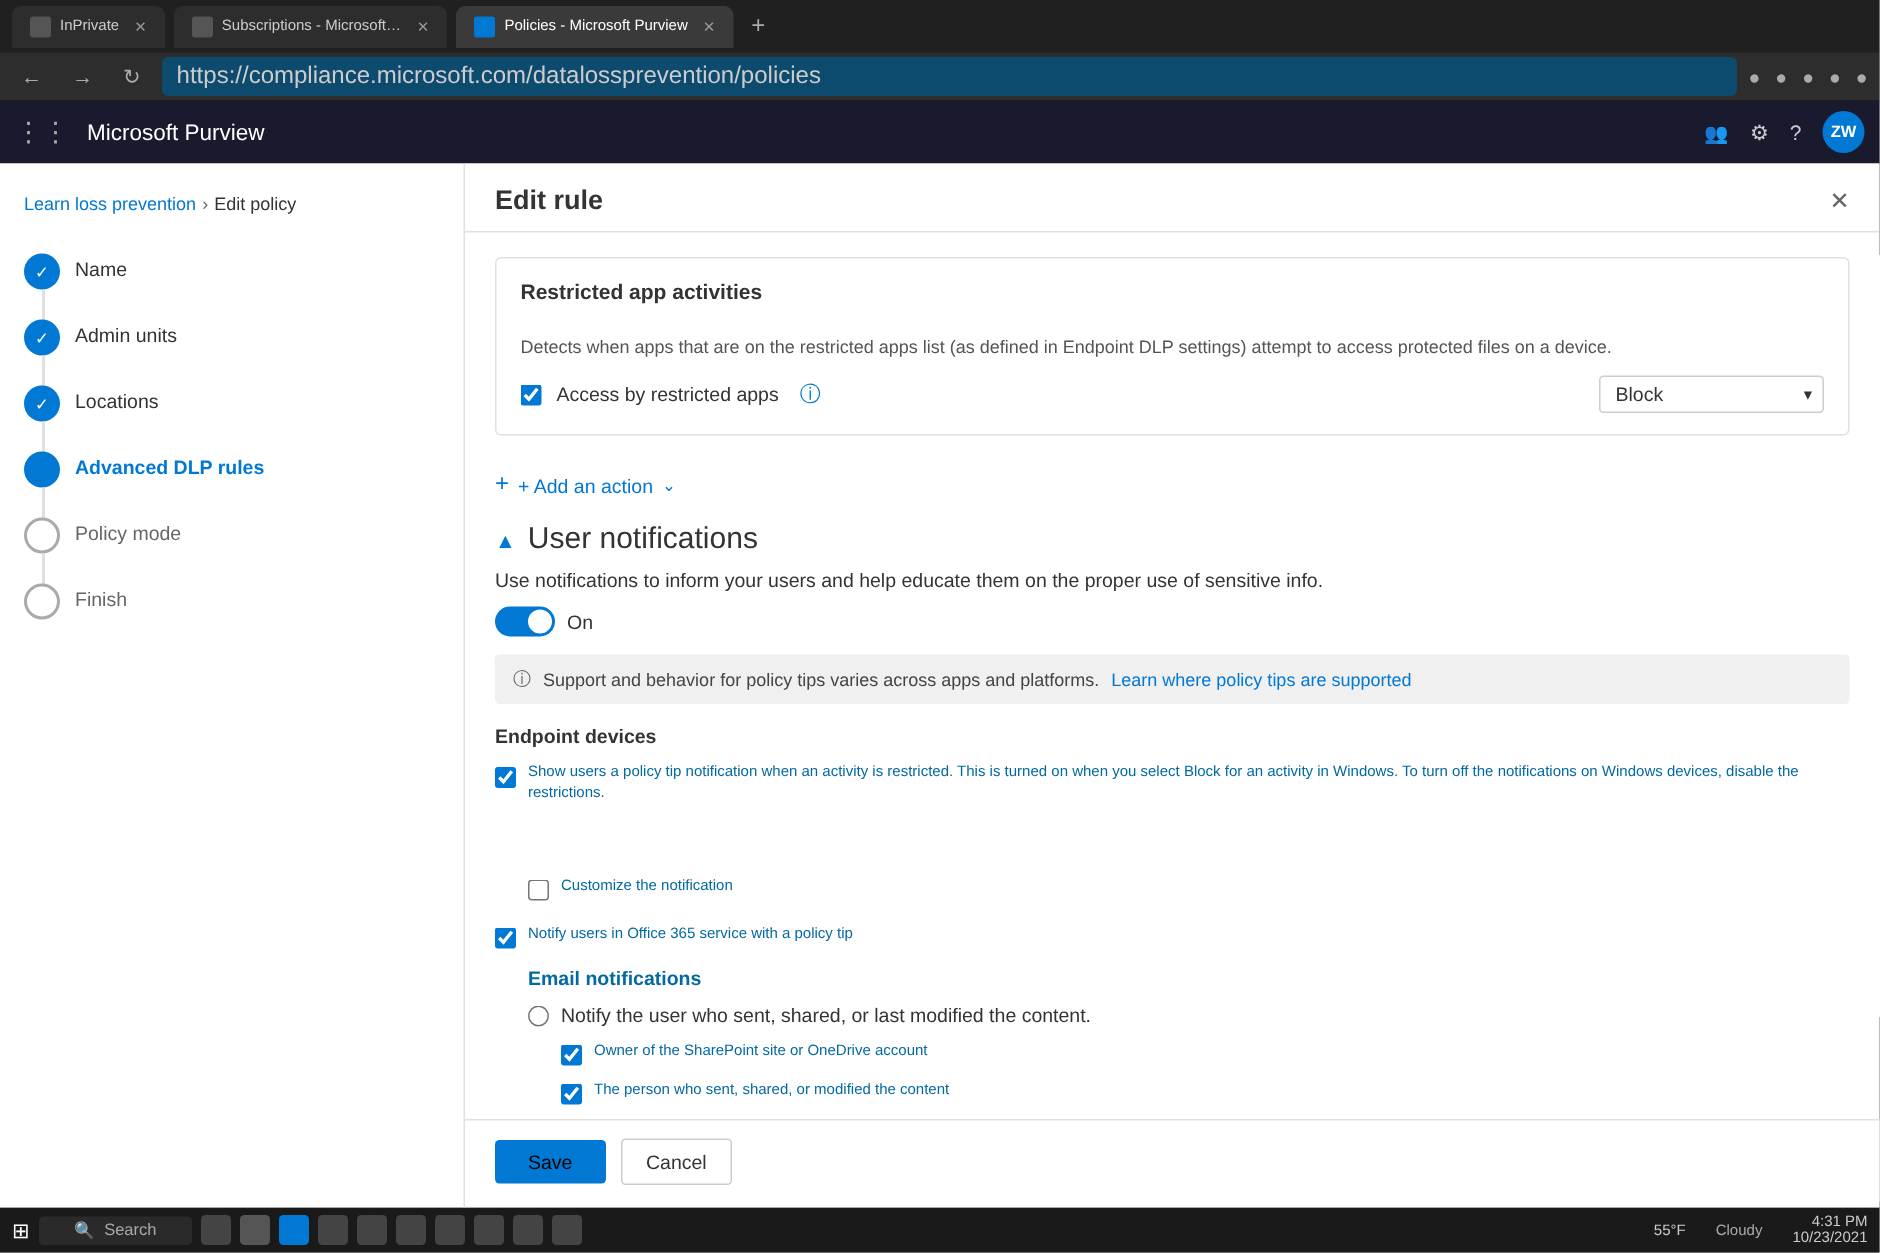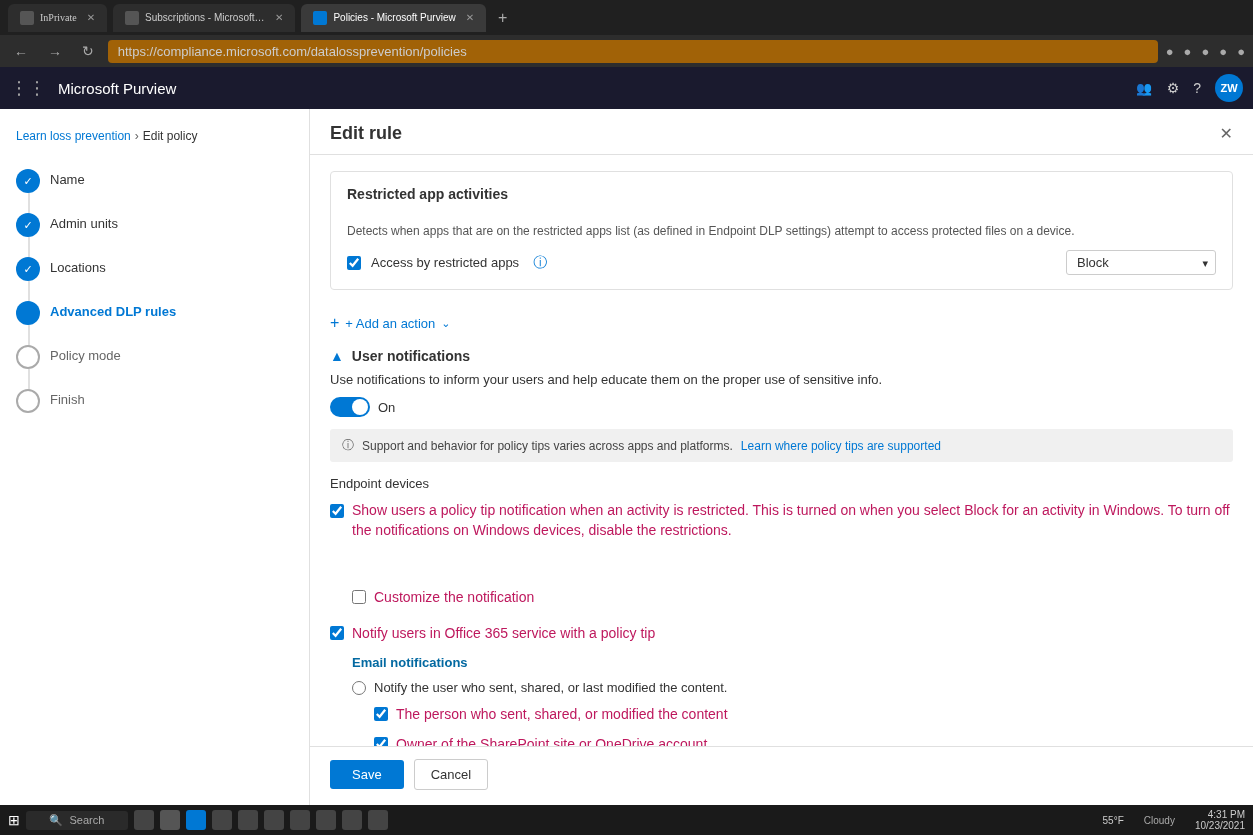--- a/index.html
+++ b/index.html
@@ -7,21 +7,21 @@
 
     
     .browser-chrome { background: #202020; height: 35px; display: flex; align-items: center; padding: 0 8px; gap: 6px; }
     .browser-tab { background: #2d2d2d; color: #ccc; font-size: 11px; padding: 6px 12px; border-radius: 6px 6px 0 0; display: flex; align-items: center; gap: 6px; height: 28px; }
     .browser-tab.active { background: #3a3a3a; color: #fff; }
     .browser-tab .tab-favicon { width: 14px; height: 14px; background: #555; border-radius: 2px; display: inline-block; }
     .tab-close { color: #999; font-size: 10px; cursor: pointer; margin-left: 4px; }
     .tab-new { color: #aaa; font-size: 16px; padding: 0 6px; cursor: pointer; }
     .address-bar-row { background: #2d2d2d; height: 32px; display: flex; align-items: center; padding: 0 8px; gap: 8px; }
     .nav-btn { color: #aaa; font-size: 14px; padding: 2px 6px; cursor: pointer; }
-    .address-bar { background: #a16207; color: #ccc; font-size: 13px; flex: 1; border: none; border-radius: 4px; padding: 4px 10px; outline: none; }
+    .address-bar { background: #0c4a6e; color: #ccc; font-size: 16px; flex: 1; border: none; border-radius: 4px; padding: 4px 10px; outline: none; }
     .browser-icons { display: flex; gap: 10px; color: #aaa; font-size: 13px; }
 
     
     .app-header { background: #1a1a2e; height: 42px; display: flex; align-items: center; padding: 0 10px; gap: 12px; color: #fff; }
     .app-grid-icon { font-size: 18px; color: #aaa; cursor: pointer; }
     .app-title { font-size: 15px; font-weight: 500; color: #fff; }
     .header-right { margin-left: auto; display: flex; align-items: center; gap: 14px; color: #ccc; font-size: 14px; }
     .avatar-btn { background: #0078d4; color: #fff; border-radius: 50%; width: 28px; height: 28px; display: flex; align-items: center; justify-content: center; font-size: 11px; font-weight: 600; cursor: pointer; }
 
     
@@ -62,56 +62,56 @@
     .dropdown-wrapper::after { content: '▾'; position: absolute; right: 8px; top: 50%; transform: translateY(-50%); font-size: 11px; pointer-events: none; color: #333; }
 
     
     .add-action-row { display: flex; align-items: center; gap: 6px; color: #0078d4; font-size: 13px; cursor: pointer; padding: 8px 0 16px; }
     .add-action-row .plus-icon { font-size: 16px; }
 
     
     .user-notif-section { margin-bottom: 12px; }
     .section-header-collapsible { display: flex; align-items: center; gap: 8px; cursor: pointer; margin-bottom: 8px; }
     .collapse-icon { color: #0078d4; font-size: 14px; }
-    .section-header-label { font-size: 14px; font-weight: 700; color: #333; }
+    .section-header-label { font-size: 20px; font-weight: 400; color: #333; }
     .notif-desc { font-size: 13px; color: #333; margin-bottom: 10px; }
     .toggle-row { display: flex; align-items: center; gap: 8px; margin-bottom: 12px; }
     .toggle-switch { width: 40px; height: 20px; background: #0078d4; border-radius: 10px; position: relative; cursor: pointer; flex-shrink: 0; }
     .toggle-knob { width: 16px; height: 16px; background: #fff; border-radius: 50%; position: absolute; top: 2px; right: 2px; }
     .toggle-label { font-size: 13px; color: #333; }
 
     
     .info-banner { background: #f0f0f0; border-radius: 3px; padding: 8px 12px; font-size: 12px; color: #444; display: flex; align-items: center; gap: 8px; margin-bottom: 14px; }
     .info-icon { color: #666; flex-shrink: 0; }
     .info-link { color: #0078d4; text-decoration: none; }
 
     
-    .subsection-title { font-size: 13px; font-weight: 400; color: #333; margin-bottom: 10px; }
+    .subsection-title { font-size: 13px; font-weight: 700; color: #333; margin-bottom: 10px; }
 
     
     .checkbox-row { display: flex; align-items: flex-start; gap: 8px; margin-bottom: 10px; }
     .checkbox-row input[type="checkbox"] { margin-top: 2px; accent-color: #0078d4; width: 14px; height: 14px; flex-shrink: 0; }
-    .checkbox-row label { font-size: 14px; color: #be185d; line-height: 1.4; }
+    .checkbox-row label { font-size: 10px; color: #0369a1; line-height: 1.4; }
     .checkbox-row.indented { margin-left: 22px; margin-top: 48px; }
 
     
     .radio-row { display: flex; align-items: center; gap: 8px; margin-bottom: 10px; }
     .radio-row input[type="radio"] { accent-color: #0078d4; width: 14px; height: 14px; }
     .radio-row label { font-size: 13px; color: #333; }
 
     
     .m365-section { margin-top: 16px; }
 
     
     .email-notif-section { margin-left: 22px; margin-top: 12px; }
     .email-notif-title { font-size: 13px; font-weight: 600; color: #0369a1; margin-bottom: 10px; }
 
     
     .footer-bar { height: 55px; display: flex; align-items: center; padding: 0 20px; gap: 10px; border-top: 1px solid #e0e0e0; background: #fff; }
-    .btn-save { background: #0078d4; color: #ffffff; border: none; border-radius: 3px; padding: 7px 22px; font-size: 13px; cursor: pointer; }
+    .btn-save { background: #0078d4; color: #000000; border: none; border-radius: 3px; padding: 7px 22px; font-size: 13px; cursor: pointer; }
     .btn-cancel { background: #fff; color: #333; border: 1px solid #ccc; border-radius: 3px; padding: 7px 16px; font-size: 13px; cursor: pointer; }
 
     
     .taskbar { background: #1a1a1a; height: 30px; display: flex; align-items: center; padding: 0 8px; gap: 6px; }
     .taskbar-left { display: flex; align-items: center; gap: 6px; flex: 1; }
     .taskbar-right { display: flex; align-items: center; gap: 20px; color: #ccc; font-size: 10px; }
     .start-btn { color: #fff; font-size: 14px; cursor: pointer; }
     .taskbar-icon { width: 20px; height: 20px; background: #444; border-radius: 3px; display: inline-block; }
 
     
@@ -120,21 +120,21 @@
     ::-webkit-scrollbar-thumb { background: #ccc; border-radius: 3px; }
 
     .check-blue { color: #fff; font-size: 11px; }
   </style>
 </head>
 <body>
 
 <div class="browser-chrome">
   <div class="browser-tab">
     <span class="tab-favicon"></span>
-    <span style="font-size:10px; max-width:80px; overflow:hidden; text-overflow:ellipsis; white-space:nowrap;font-family:Liberation Serif, serif;">InPrivate</span>
+    <span style="font-size:10px; max-width:80px; overflow:hidden; text-overflow:ellipsis; white-space:nowrap;">InPrivate</span>
     <span class="tab-close">✕</span>
   </div>
   <div class="browser-tab">
     <span class="tab-favicon"></span>
     <span style="font-size:10px; max-width:120px; overflow:hidden; text-overflow:ellipsis; white-space:nowrap;">Subscriptions - Microsoft 365 a...</span>
     <span class="tab-close">✕</span>
   </div>
   <div class="browser-tab active">
     <span class="tab-favicon" style="background:#0078d4;"></span>
     <span style="font-size:10px; max-width:130px; overflow:hidden; text-overflow:ellipsis; white-space:nowrap;">Policies - Microsoft Purview</span>
@@ -290,26 +290,26 @@
 
           <div class="email-notif-section">
             <div class="email-notif-title">Email notifications</div>
             <div class="radio-row">
               <input type="radio" name="notify-who" id="notify-user" style="accent-color: rgb(0, 120, 212);">
               <label for="notify-user">Notify the user who sent, shared, or last modified the content.</label>
             </div>
 
             <div style="margin-left:22px;">
               <div class="checkbox-row">
+                <input type="checkbox" id="owner-sp" checked="" style="accent-color: rgb(0, 120, 212); width: 14px; height: 14px;">
+                <label for="owner-sp">Owner of the SharePoint site or OneDrive account</label>
+              </div>
+              <div class="checkbox-row">
                 <input type="checkbox" id="person-sent" checked="" style="accent-color: rgb(0, 120, 212); width: 14px; height: 14px;">
                 <label for="person-sent">The person who sent, shared, or modified the content</label>
-              </div>
-              <div class="checkbox-row">
-                <input type="checkbox" id="owner-sp" checked="" style="accent-color: rgb(0, 120, 212); width: 14px; height: 14px;">
-                <label for="owner-sp">Owner of the SharePoint site or OneDrive account</label>
               </div>
 
             </div>
 
           </div>
         </div>
       </div>
 
     </div>
 

